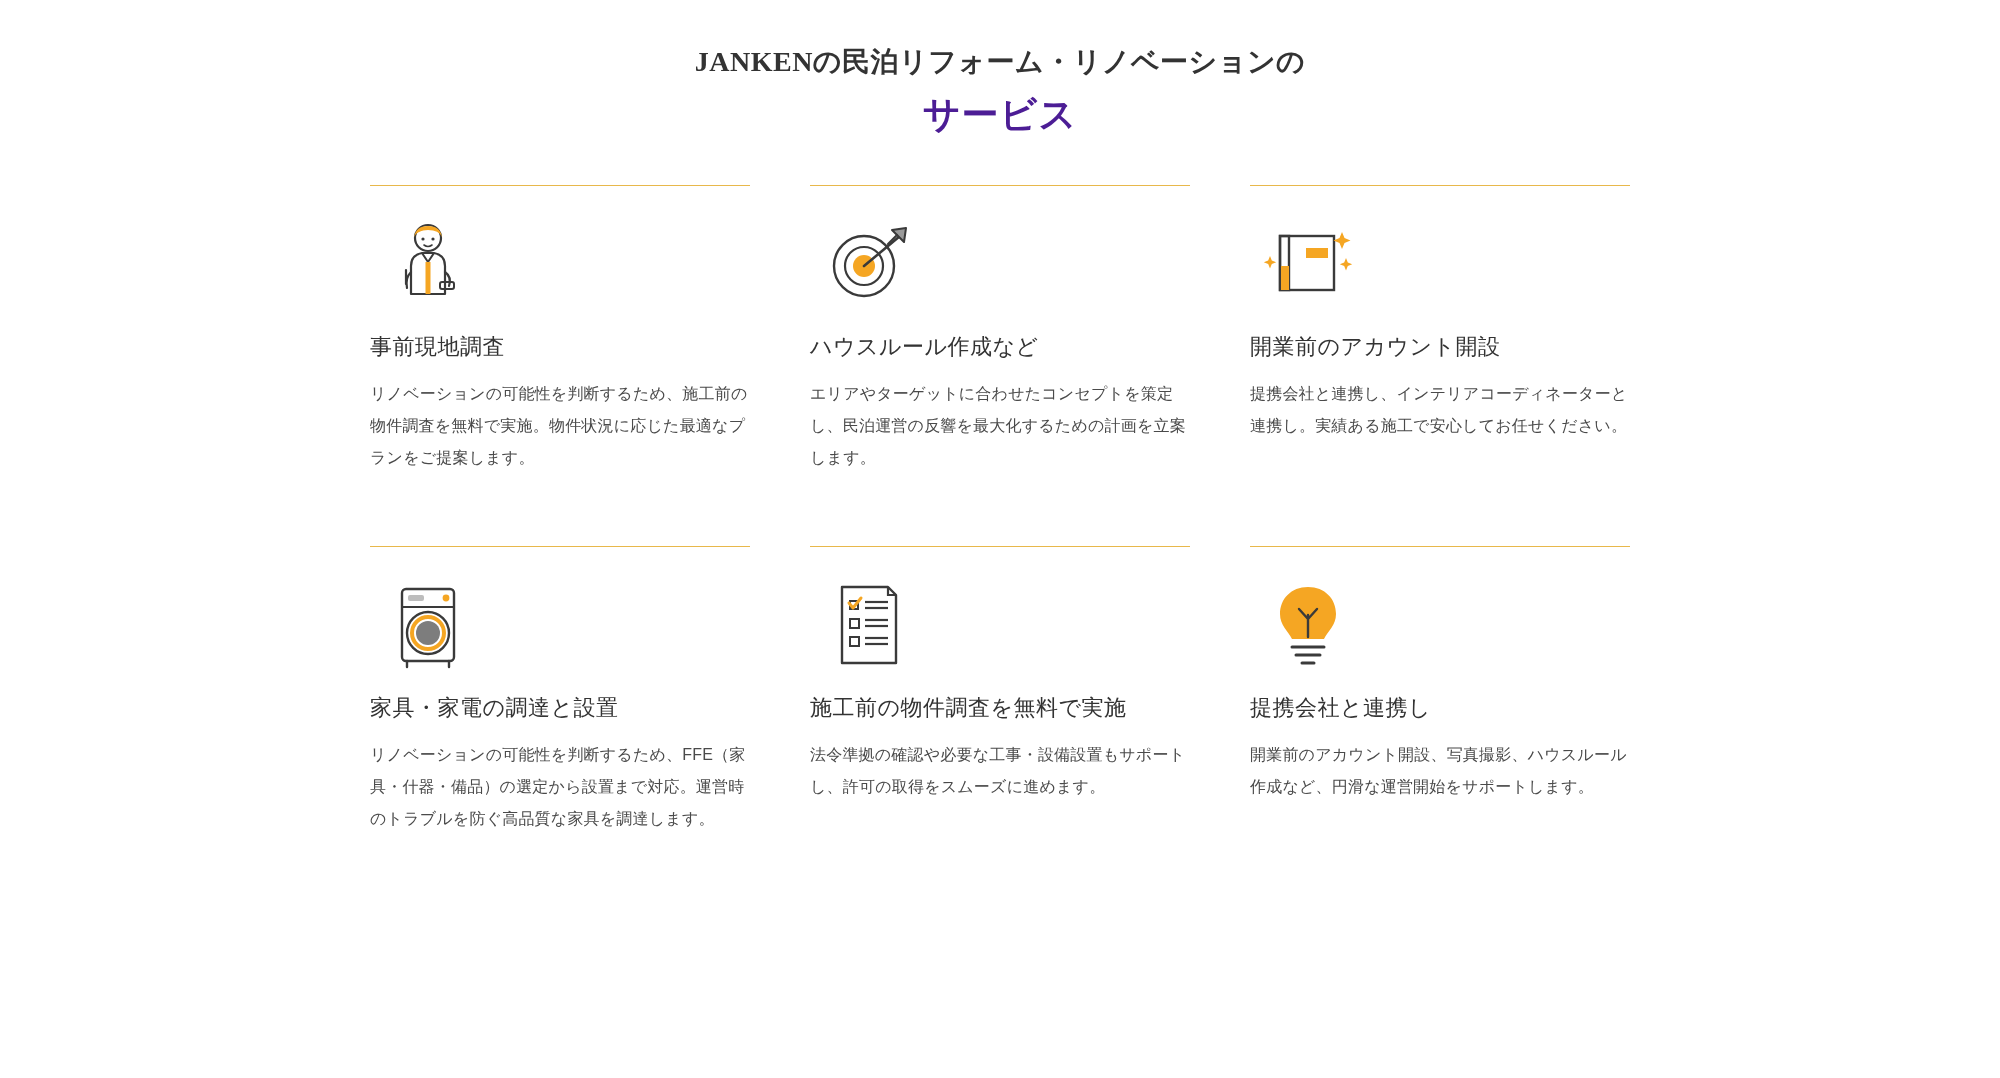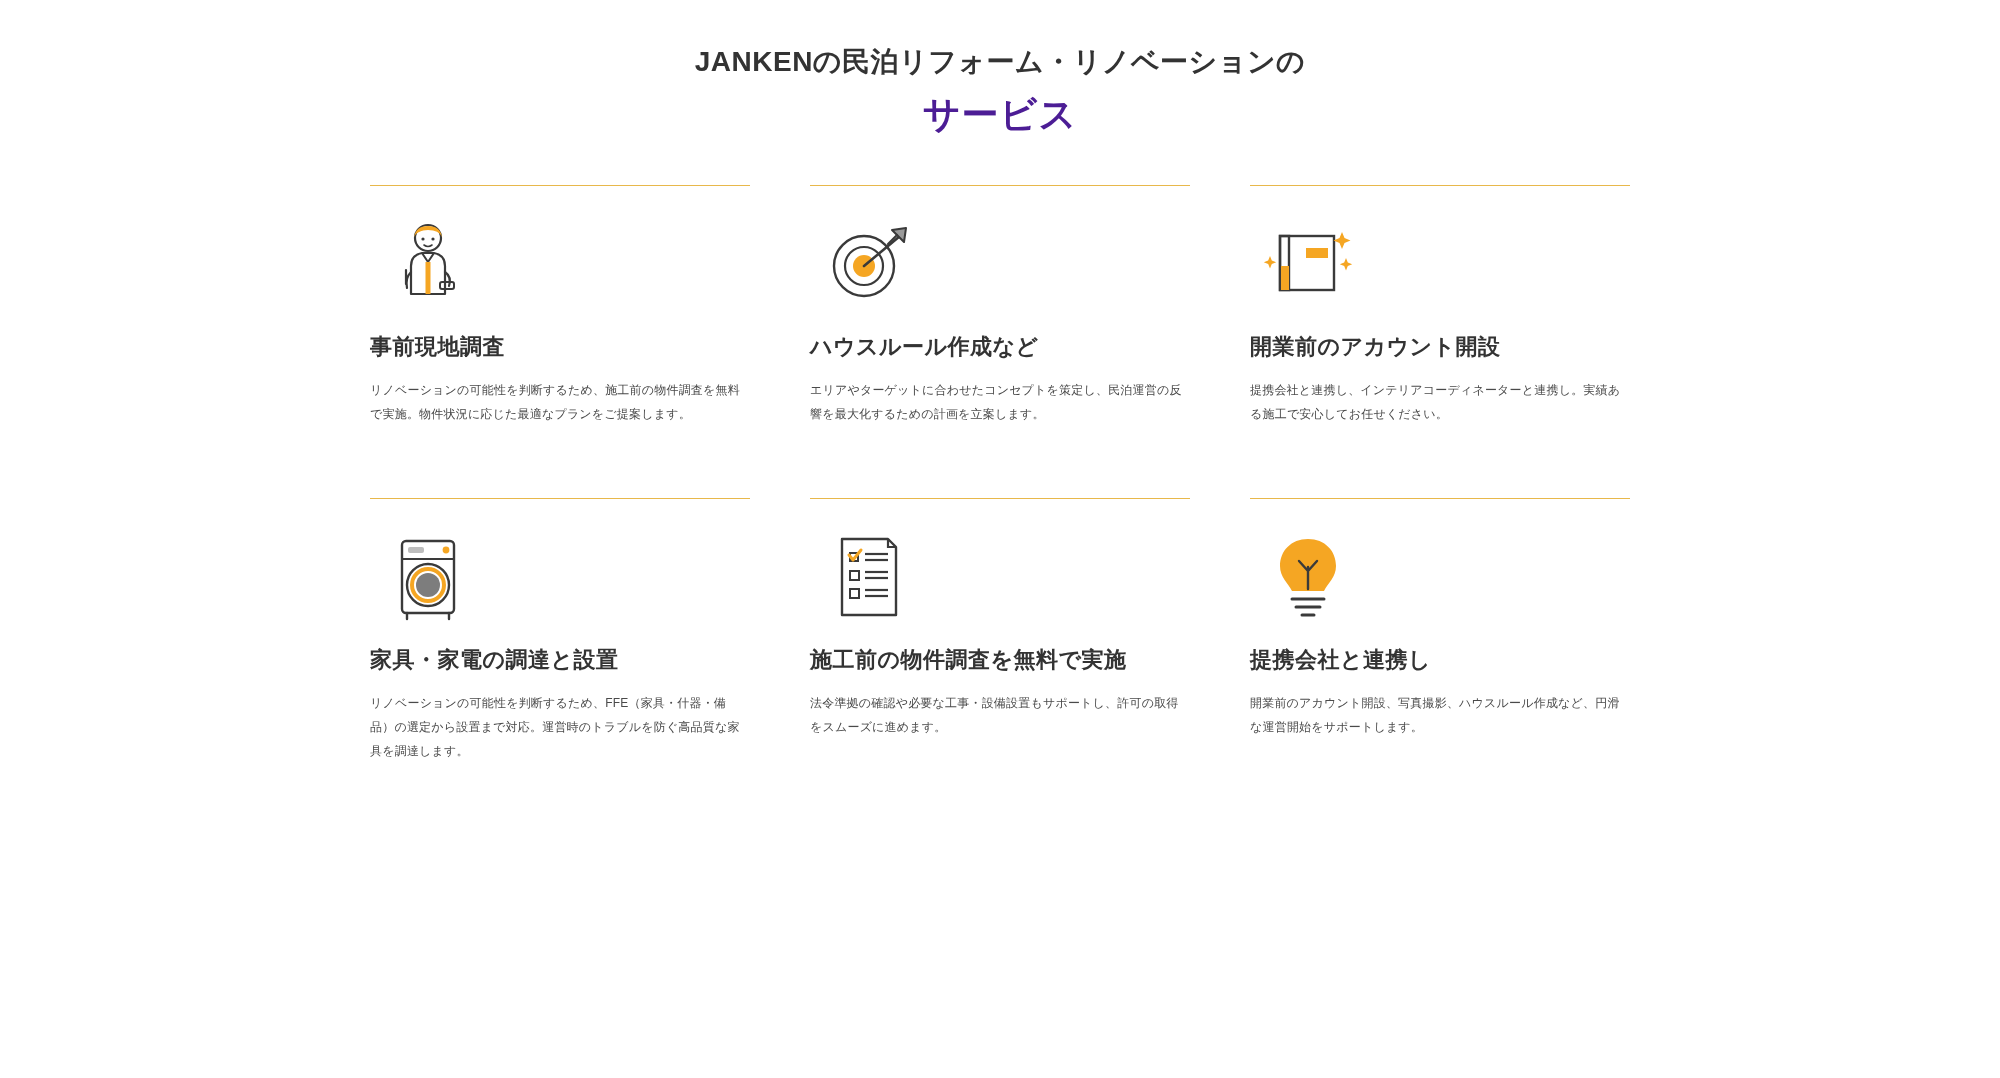--- a/index.html
+++ b/index.html
@@ -23,20 +23,21 @@
   .heading {
     text-align: center;
     padding-top: 42px;
   }
   .heading-line1 {
     font-size: 28px;
     font-weight: bold;
     color: #333333;
     letter-spacing: 0.5px;
     line-height: 1.4;
+    font-family: Liberation Serif, serif;
   }
   .heading-line2 {
     font-size: 37px;
     font-weight: bold;
     color: #4c1d95;
     letter-spacing: 1px;
     line-height: 1.5;
     margin-top: 6px;
   }
   .grid {
@@ -60,27 +61,27 @@
   .icon-wrap {
     height: 104px;
     display: flex;
     align-items: center;
     justify-content: flex-start;
     padding-left: 8px;
     box-sizing: border-box;
   }
   .card-title {
     font-size: 22px;
-    font-weight: 700;
+    font-weight: 400;
     color: #333333;
     margin-top: 16px;
     letter-spacing: 0.5px;
   }
   .card-body {
-    font-size: 12px;
+    font-size: 16px;
     line-height: 2.0;
     color: #4a4a4a;
     margin-top: 16px;
     letter-spacing: 0.2px;
   }
 </style>
 </head>
 <body>
 
 <div class="page">

